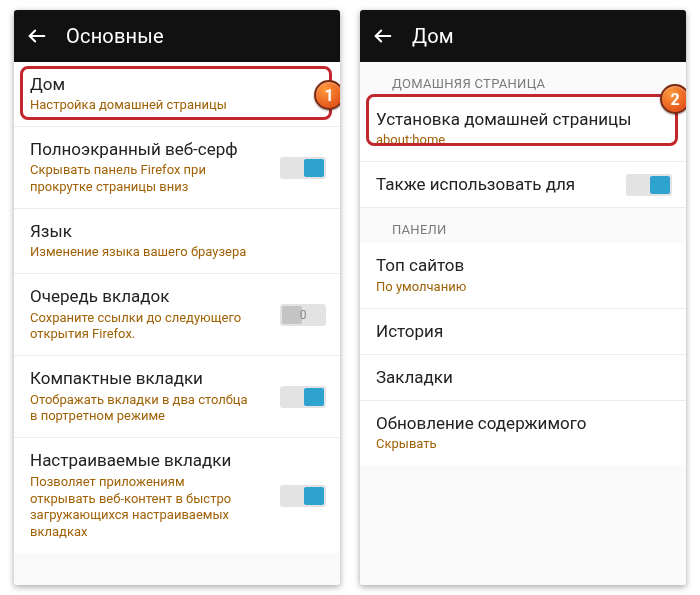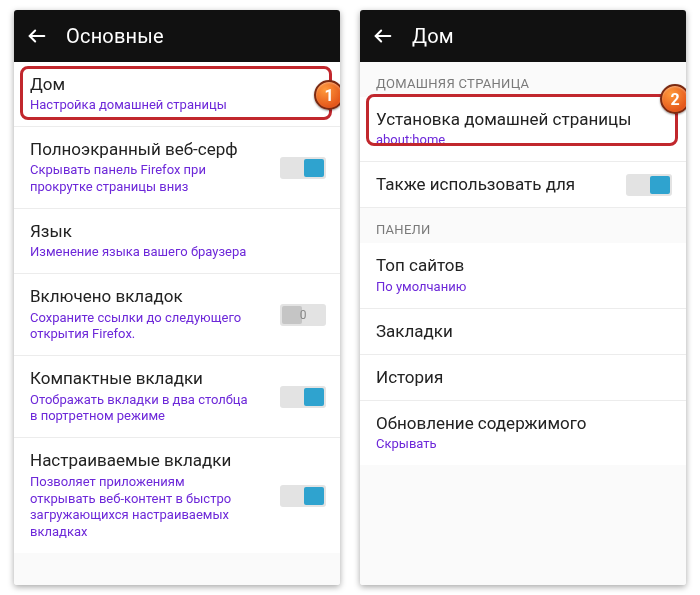--- a/index.html
+++ b/index.html
@@ -45,41 +45,41 @@
     font-size: 20px;
     font-weight: 400;
     letter-spacing: .2px;
   }
   .content {
     flex: 1 1 auto;
     background: #fafafa;
     overflow: hidden;
   }
   .section-header {
-    padding: 14px 16px 6px;
+    padding: 14px 32px 6px;
     font-size: 13px;
     color: #7a7a7a;
     letter-spacing: .3px;
     border-radius: 11px;
   }
   .row {
     position: relative;
     padding: 12px 16px 12px;
     border-bottom: 1px solid #ececec;
     background: #fff;
   }
   .row.no-border { border-bottom: none; }
   .row .primary {
     font-size: 17px;
     color: #222;
     line-height: 1.25;
   }
   .row .secondary {
     font-size: 13px;
-    color: #6d28d9;
+    color: #a16207;
     line-height: 1.3;
     margin-top: 2px;
     max-width: 75%;
   }
   .row .secondary.wide { max-width: 100%; }
   .toggle {
     position: absolute;
     right: 14px;
     top: 50%;
     transform: translateY(-50%);
@@ -162,21 +162,21 @@
             </div>
           </div>
       </div>
 
       <div class="row">
         <div class="primary">Язык</div>
         <div class="secondary wide">Изменение языка вашего браузера</div>
       </div>
 
       <div class="row">
-        <div class="primary">Включено вкладок</div>
+        <div class="primary">Очередь вкладок</div>
         <div class="secondary">Сохраните ссылки до следующего открытия Firefox.</div>
         <div class="toggle off">
           <div class="track">
               <div class="thumb"></div>
             </div>
           <span class="zero">0</span>
         </div>
       </div>
 
       <div class="row">
@@ -236,25 +236,25 @@
       </div>
 
       <div class="section-header">ПАНЕЛИ</div>
 
       <div class="row">
         <div class="primary">Топ сайтов</div>
         <div class="secondary wide">По умолчанию</div>
       </div>
 
       <div class="row">
+        <div class="primary">История</div>
+      </div>
+
+      <div class="row">
         <div class="primary">Закладки</div>
-      </div>
-
-      <div class="row">
-        <div class="primary">История</div>
       </div>
 
 
       <div class="row no-border">
         <div class="primary">Обновление содержимого</div>
         <div class="secondary wide">Скрывать</div>
       </div>
 
     </div>
 

